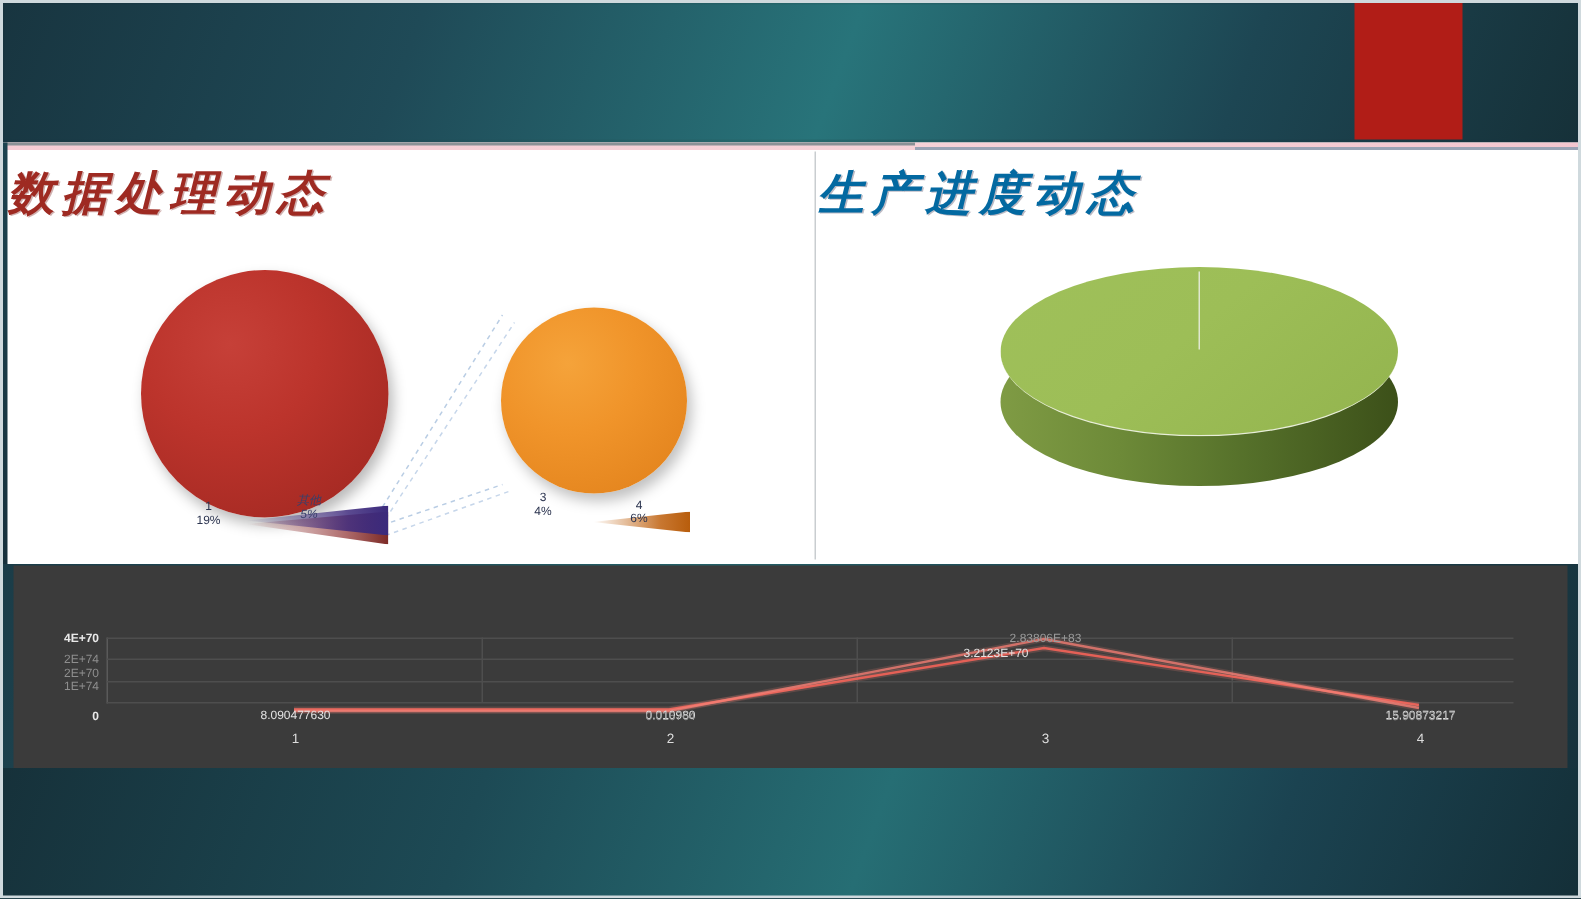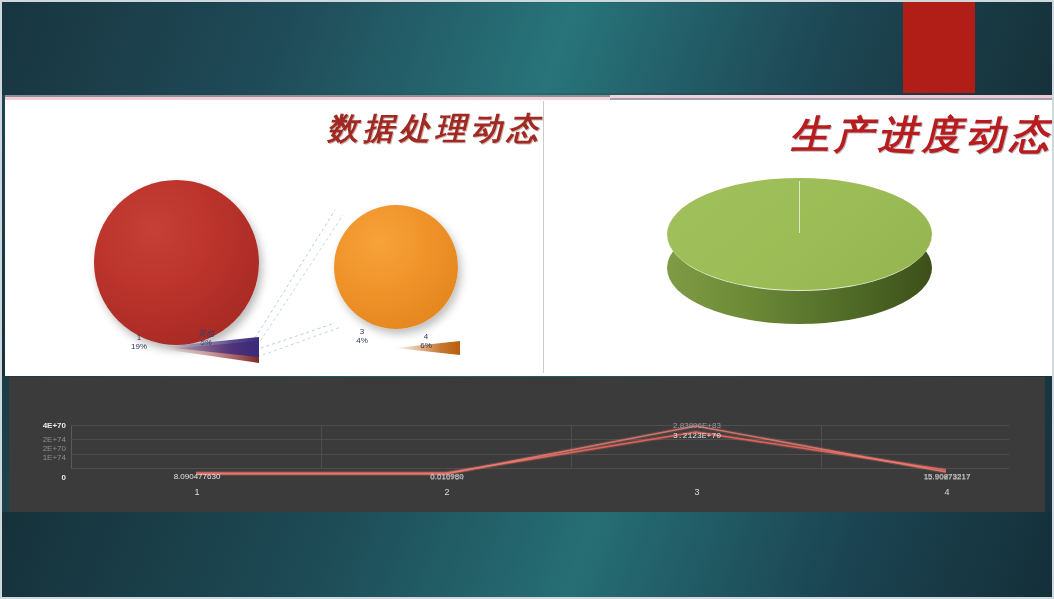--- a/index.html
+++ b/index.html
@@ -22,26 +22,26 @@
   .greyline{position:absolute;left:0;top:0;width:610px;height:2px;background:#8a9196;}
   .greyline2{position:absolute;left:610px;top:3px;width:444px;height:2px;background:#9aa3b5;}
   .leftedge{position:absolute;left:0;top:95px;width:5px;height:281px;
     background:linear-gradient(to bottom,#1d4450,#17313c);}
   .vdivider{position:absolute;left:543px;top:101px;width:1px;height:272px;background:#c9cdd0;}
 
   .panel{position:absolute;top:0;height:281px;}
   .panel.left{left:5px;width:538px;}
   .panel.right{left:545px;width:509px;}
 
-  .ptitle{position:absolute;left:0;right:0;text-align:right;
+  .ptitle{position:absolute;left:0;right:0;text-align:left;
     font-family:Liberation Mono, monospace;
     font-weight:bold;font-style:italic;letter-spacing:5px;}
   .ptitle.t1{top:13px;font-size:31px;color:#9e2a22;
     text-shadow:1px 1px 0 rgba(120,30,25,.35);}
-  .ptitle.t2{top:13px;font-size:39px;color:#b91c1c;
+  .ptitle.t2{top:13px;font-size:31px;color:#0369a1;
     text-shadow:1px 1px 0 rgba(30,25,60,.3);}
 
   
   .pieA{position:absolute;left:89px;top:85px;width:165px;height:165px;border-radius:50%;
     background:radial-gradient(circle at 36% 30%,#c64038 0%,#bc342c 38%,#a82b24 78%,#96231d 100%);
     box-shadow:3px 5px 9px rgba(0,0,0,.28);}
   .pieB{position:absolute;left:329px;top:110px;width:124px;height:124px;border-radius:50%;
     background:radial-gradient(circle at 36% 30%,#f5a33a 0%,#f0942a 40%,#e5861f 80%,#d97a16 100%);
     box-shadow:3px 5px 9px rgba(0,0,0,.25);}
   .sliverA{position:absolute;left:159px;top:242px;width:95px;height:20px;
@@ -198,21 +198,21 @@
       <g filter="none">
         <polyline points="187,96 437,96 687,55 937,93" fill="none" stroke="#e8594f" stroke-width="1.6" opacity="0.95"></polyline>
         <polyline points="187,97 437,97 687,49 937,95" fill="none" stroke="#f07a72" stroke-width="1.6" opacity="0.8"></polyline>
         <polyline points="187,96 437,96 687,55 937,93" fill="none" stroke="#ff8b80" stroke-width="4" opacity="0.18"></polyline>
         <polyline points="187,97 437,97 687,49 937,95" fill="none" stroke="#ff8b80" stroke-width="4" opacity="0.15"></polyline>
       </g>
     </svg>
 
     <div class="dlabel white" style="left:133px;top:95px;width:110px;">8.090477630</div>
     <div class="dlabel white" style="left:383px;top:95px;width:110px;">0.010980</div>
-    <div class="dlabel white" style="left:633px;top:54px;width:110px;font-family:Liberation Mono, monospace;">3.2123E+70</div>
+    <div class="dlabel white" style="left:600px;top:54px;width:110px;">3.2123E+70</div>
     <div class="dlabel white" style="left:883px;top:95px;width:110px;">15.90873217</div>
 
     <div class="dlabel grey" style="left:383px;top:96px;width:110px;">0.016764</div>
     <div class="dlabel grey" style="left:633px;top:44px;width:110px;">2.83806E+83</div>
     <div class="dlabel grey" style="left:883px;top:96px;width:110px;">15.90873217</div>
 
     <div class="xtick" style="left:168px;">1</div>
     <div class="xtick" style="left:418px;">2</div>
     <div class="xtick" style="left:668px;">3</div>
     <div class="xtick" style="left:918px;">4</div>

